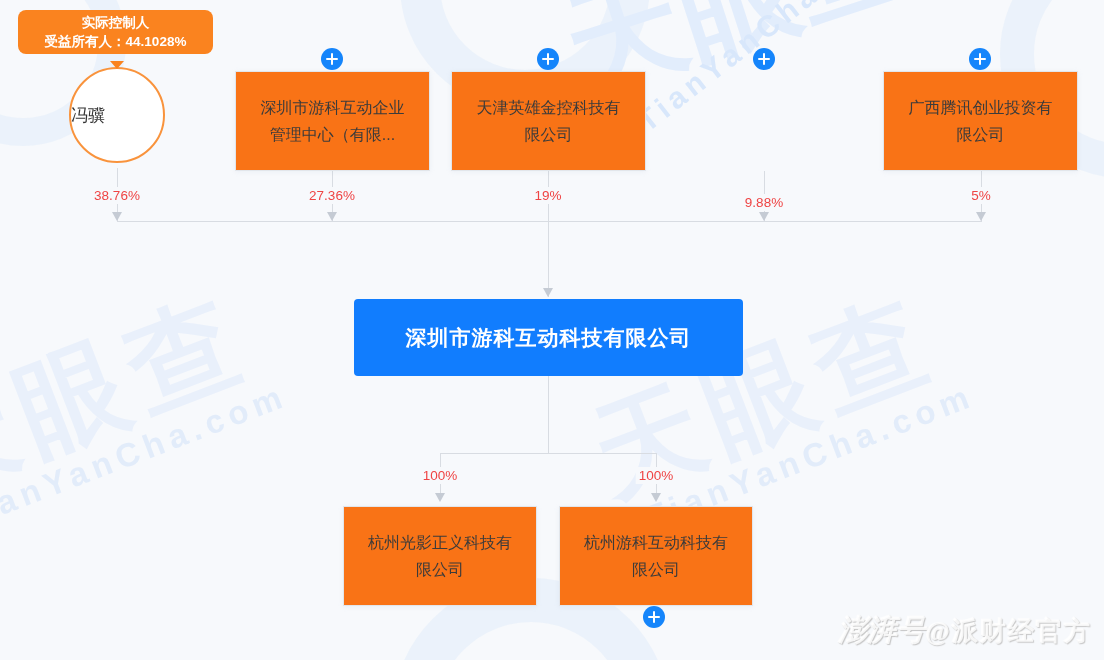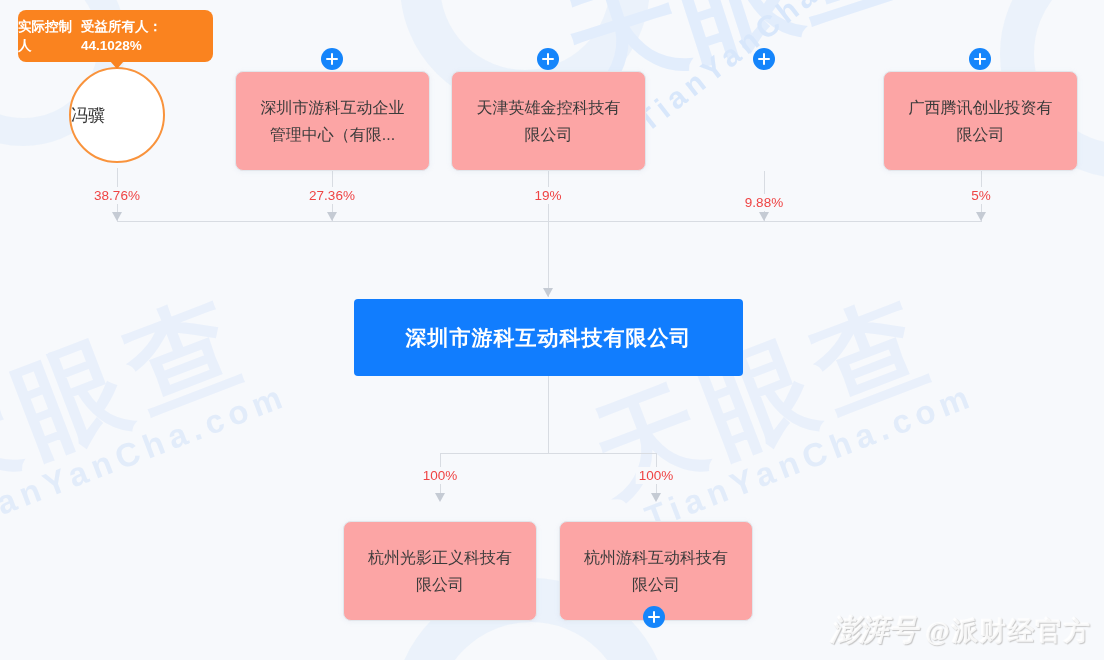--- a/index.html
+++ b/index.html
@@ -27,54 +27,54 @@
     border-left:5px solid transparent;border-right:5px solid transparent;
     border-top:9px solid #c5cbd4;}
 
   
   .pct{position:absolute;z-index:3;transform:translateX(-50%);
     font-size:13.5px;color:#ef4444;background:#f7f9fc;padding:0 3px;
     white-space:nowrap;line-height:17px;}
 
   
   .node{position:absolute;z-index:3;box-sizing:border-box;
-    background:#fca5a5;border:1px solid #e2e6eb;border-radius:8px;
+    background:#f97316;border:1px solid #e2e6eb;border-radius:0;
     box-shadow:0 1px 5px rgba(170,182,203,0.14);
     display:flex;align-items:center;justify-content:flex-end;text-align:center;
     color:#3b3b3b;font-size:16px;line-height:27px;padding:0 17px;cursor:pointer;}
   .node.top{top:71px;width:195px;height:100px;}
-  .node.sub{top:521px;width:194px;height:100px;}
+  .node.sub{top:506px;width:194px;height:100px;}
 
   .person{position:absolute;z-index:3;left:69px;top:67px;width:96px;height:96px;
     box-sizing:border-box;background:#fff;border:2px solid #f9933c;border-radius:50%;
     display:flex;align-items:center;justify-content:flex-start;
     font-size:17px;color:#333;cursor:pointer;}
 
-  .badge{position:absolute;z-index:4;left:18px;top:10px;width:195px;height:52px;
+  .badge{position:absolute;z-index:4;left:18px;top:10px;width:195px;height:44px;
     box-sizing:border-box;background:#fa831f;border-radius:8px;color:#fff;
-    display:flex;flex-direction:row;align-items:center;justify-content:center;
+    display:flex;flex-direction:column;align-items:center;justify-content:center;
     font-size:13.5px;font-weight:700;line-height:19px;}
   .badge-pointer{position:absolute;z-index:4;left:110px;top:61px;width:0;height:0;
     border-left:7px solid transparent;border-right:7px solid transparent;
     border-top:8px solid #fa831f;}
 
   .main-node{position:absolute;z-index:3;left:354px;top:299px;width:389px;height:77px;
     box-sizing:border-box;background:#117dfe;border-radius:4px;
     display:flex;align-items:center;justify-content:center;
     color:#fff;font-size:21px;font-weight:700;letter-spacing:1px;cursor:pointer;}
 
   
   .plus{position:absolute;z-index:5;width:22px;height:22px;border-radius:50%;
     background:#1585fb;cursor:pointer;}
   .plus::before,.plus::after{content:"";position:absolute;background:#fff;border-radius:1px;}
   .plus::before{left:5px;top:10px;width:12px;height:2px;}
   .plus::after{left:10px;top:5px;width:2px;height:12px;}
 
   
-  .press{position:absolute;z-index:6;right:12px;bottom:9px;display:flex;align-items:baseline;gap:8px;
+  .press{position:absolute;z-index:6;right:12px;bottom:9px;display:flex;align-items:baseline;gap:0;
     pointer-events:none;user-select:none;}
   .press-logo{font-size:29px;font-weight:700;font-style:italic;
     color:rgba(255,255,255,0.82);
     text-shadow:1px 1px 1px #c6c6c6,-1px -1px 1px #ffffff,0 0 1px #cccccc;}
   .press-account{font-size:26px;font-weight:700;letter-spacing:2px;
     color:rgba(255,255,255,0.82);
     text-shadow:1px 1px 1px #c9c9c9,-1px -1px 1px #ffffff,0 0 1px #cfcfcf;font-family:Liberation Serif, serif;}
 </style>
 </head>
 <body>

